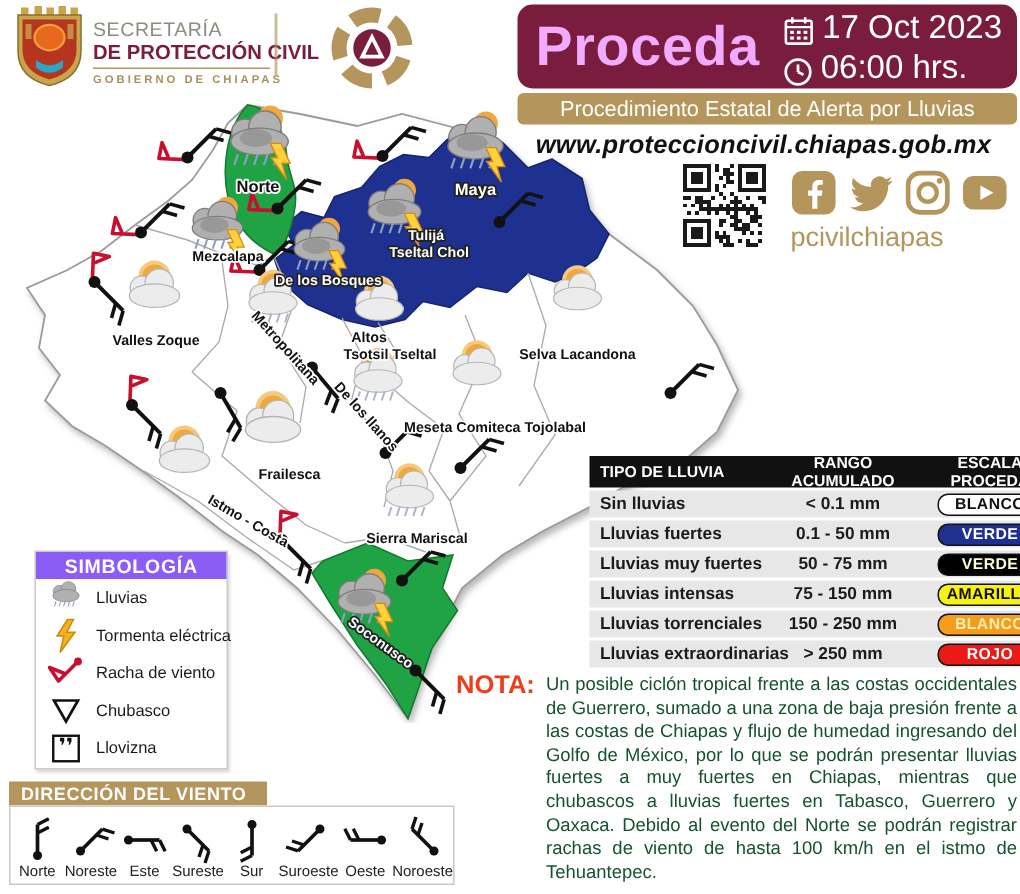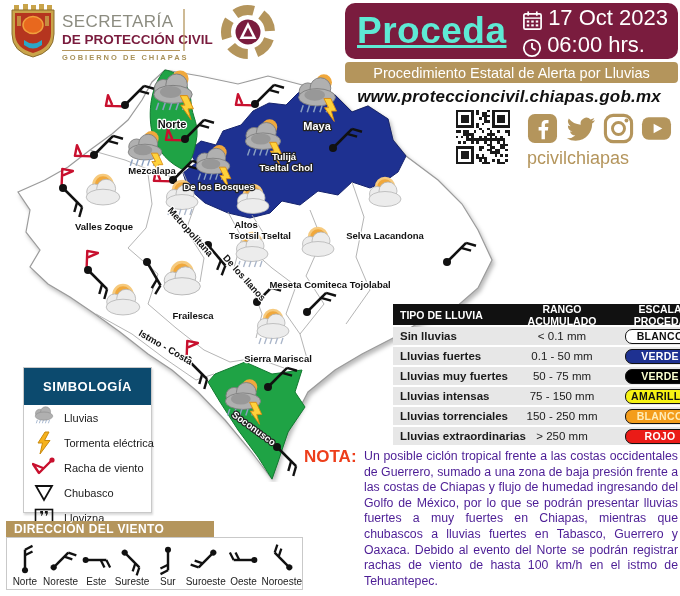--- a/index.html
+++ b/index.html
@@ -3,30 +3,30 @@
 <meta charset="utf-8">
 <style>
   * { margin:0; padding:0; box-sizing:border-box; }
   html,body { background:#fff; }
   body { font-family:"Liberation Sans","DejaVu Sans",sans-serif; }
   #page { position:relative; width:680px; height:596px; background:#fff; overflow:hidden; }
 
   
   #coat { position:absolute; left:8px; top:3px; width:50px; height:56px; }
   #hdr-text { position:absolute; left:62px; top:12px; width:120px; }
-  .sec1 { font-size:17px; color:#8c8c80; letter-spacing:.4px; }
+  .sec1 { font-size:13px; color:#8c8c80; letter-spacing:.4px; }
   .sec2 { font-size:13.5px; font-weight:bold; color:#7a1c3e; white-space:nowrap; }
   .sec-rule { border-top:1.5px solid #b4955c; margin:3px 0 2px 0; width:118px; }
   .sec3 { font-size:7.5px; font-weight:bold; color:#a89159; letter-spacing:2px; white-space:nowrap; }
   #hdr-div { position:absolute; left:183px; top:9px; width:2px; height:42px; background:#b4955c; opacity:.65; }
   #emblem { position:absolute; left:218px; top:2px; width:60px; height:60px; }
 
   #proceda-box { position:absolute; left:345px; top:3px; width:333px; height:56px; background:#7a1c3e;
                  border-radius:10px; display:flex; align-items:center; }
-  #proceda-title { color:#5eead4; font-size:37px; font-weight:bold; margin-left:12px; letter-spacing:.5px;text-decoration:underline; }
+  #proceda-title { color:#f0abfc; font-size:37px; font-weight:bold; margin-left:12px; letter-spacing:.5px; }
   #proceda-right { margin-left:auto; margin-right:10px; display:flex; flex-direction:column; gap:1px; }
   .pr-row { display:flex; align-items:flex-end; gap:5px; color:#fff; font-size:22px; font-weight:500; white-space:nowrap; }
   #subtitle-bar { position:absolute; left:345px; top:62px; width:333px; height:21px; background:#b4955c;
                   border-radius:4px; color:#fff; font-size:14.5px; display:flex; align-items:center; justify-content:center; white-space:nowrap; }
   #site-url { position:absolute; left:340px; top:87px; width:338px; text-align:center; font-size:17px;
               font-weight:bold; font-style:italic; color:#111; letter-spacing:.2px; }
   #qr { position:absolute; left:453px; top:107px; width:60px; height:60px; background:#fff; }
   #social-row { position:absolute; left:527px; top:113px; width:146px; display:flex; gap:7px; align-items:center; }
   .soc { width:31px; height:31px; }
   #social-handle { position:absolute; left:527px; top:148px; width:146px; text-align:left;
@@ -36,45 +36,45 @@
   #map { position:absolute; left:0; top:62px; width:520px; height:420px; }
   #state-group { filter:drop-shadow(2px 3px 2px rgba(0,0,0,.28)); }
 
   
   #scale-table { position:absolute; left:364px; top:304px; width:314px;margin-left:29px; }
   #scale-head { display:flex; background:#111; color:#fff; font-weight:bold; font-size:10.5px;
                 height:21px; align-items:center; }
   .th1 { width:118px; padding-left:7px; } .th2 { width:102px; text-align:center; } .th3 { width:94px; text-align:center; }
   .trow { display:flex; align-items:center; height:18px; background:#e7e7e7; margin-top:2px; font-size:11.5px; }
   .td1 { width:118px; padding-left:7px; font-weight:bold; color:#1a1a1a; white-space:nowrap; }
-  .td2 { width:102px; text-align:center; color:#1a1a1a; font-weight:400; }
+  .td2 { width:102px; text-align:center; color:#1a1a1a; font-weight:700; }
   .td3 { width:94px; display:flex; justify-content:center; }
   .pill { width:70px; height:15px; border:1.5px solid #111; border-radius:7px; font-size:10.5px;
           font-weight:bold; display:flex; align-items:center; justify-content:center; letter-spacing:.3px; }
 
   
   #simb { position:absolute; left:23px; top:367px; width:129px; height:146px; background:#fff;
           border:1px solid #c9c9c9; box-shadow:1px 2px 2px rgba(0,0,0,.15); }
-  #simb-title { height:37px; background:#0c4a6e; color:#fff; font-weight:bold; font-size:13px;
+  #simb-title { height:18px; background:#8b5cf6; color:#fff; font-weight:bold; font-size:13px;
                 display:flex; align-items:center; justify-content:center; letter-spacing:.5px; }
   .simb-item { display:flex; align-items:center; gap:8px; height:24px; margin:1px 0 0 8px; }
   .simb-ic { width:24px; height:24px; flex:none; }
   .simb-lb { font-size:11px; color:#1a1a1a; font-weight:500; white-space:nowrap; }
 
   
-  #wind-title { position:absolute; left:6px; top:521px; width:208px; height:16px; background:#b4955c;
+  #wind-title { position:absolute; left:6px; top:521px; width:172px; height:16px; background:#b4955c;
                 color:#fff; font-weight:bold; font-size:12px; display:flex; align-items:center; padding-left:8px; letter-spacing:.4px; }
   #wind-box { position:absolute; left:6px; top:537px; width:297px; height:53px; background:#fff;
               border:1px solid #c9c9c9; display:flex; }
   .wd-cell { flex:1; display:flex; flex-direction:column; align-items:center; justify-content:flex-end; padding-bottom:2px; }
   .wd-lb { font-size:10px; color:#222; margin-top:0px; }
 
   
   #nota-label { position:absolute; left:304px; top:447px; font-size:17px; font-weight:bold; color:#ed3e1b; }
-  #nota-text { position:absolute; left:364px; top:449px; width:314px; font-size:12.3px; color:#4c1d95;
+  #nota-text { position:absolute; left:364px; top:449px; width:314px; font-size:12.3px; color:#14532d;
                line-height:15.6px; text-align:justify; font-weight:500; }
 </style>
 </head>
 <body>
 
 <div id="page">
 
   <svg id="map" viewBox="0 0 520 420">
     <g id="state-group">
       <path d="M165,8 L200,14 L238,22 L268,14 L310,25 L335,33 L352,50 L368,44 L388,57 L393,78 L406,94

